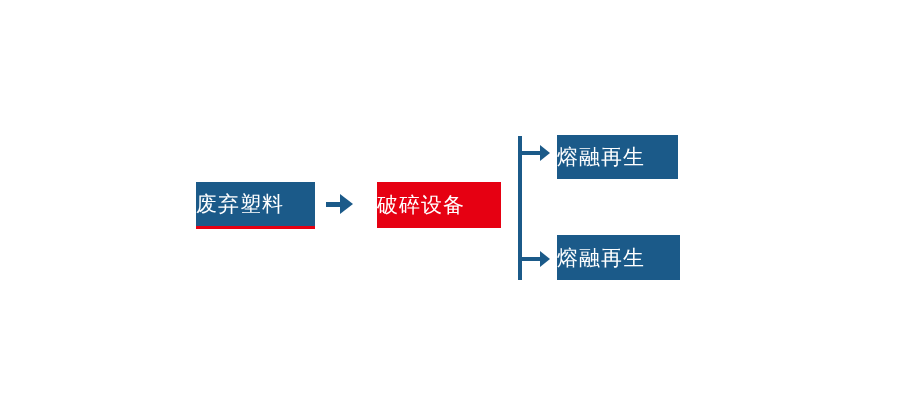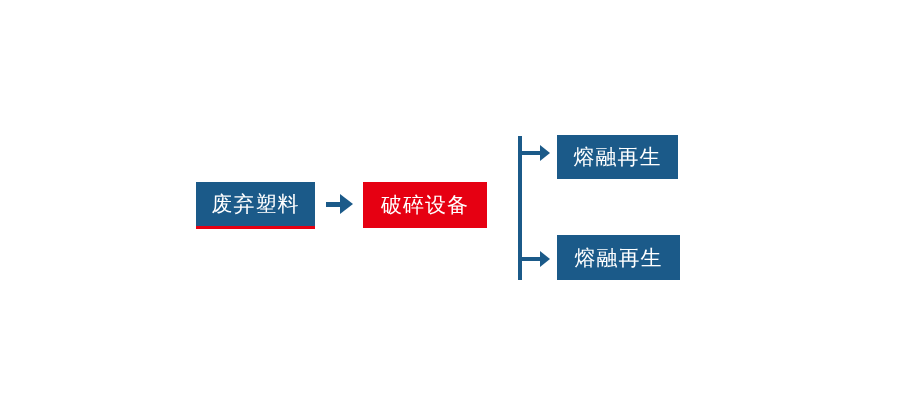--- a/index.html
+++ b/index.html
@@ -19,38 +19,37 @@
     position:relative;
     width:900px;
     height:411px;
     background:var(--background);
     overflow:hidden;
   }
   .node{
     position:absolute;
     display:flex;
     align-items:center;
-    justify-content:center;
     box-sizing:border-box;
     background:var(--node_blue);
   }
   .node .node-label{
     color:var(--label_text);
     font-size:21px;
     letter-spacing:1px;
     white-space:nowrap;
   }
   
   .node-waste{
     left:196px; top:182px; width:119px; height:47px;
     border-bottom:3px solid var(--underline_red);
   }
   
   .node-crush{
-    left:363px; top:182px; width:124px; height:46px;
+    left:377px; top:182px; width:124px; height:46px;
     background:var(--node_red);
   }
   
   .node-melt{
     left:557px; top:135px; width:121px; height:44px;
   }
   
   .node-pyro{
     left:557px; top:235px; width:123px; height:45px;
   }

